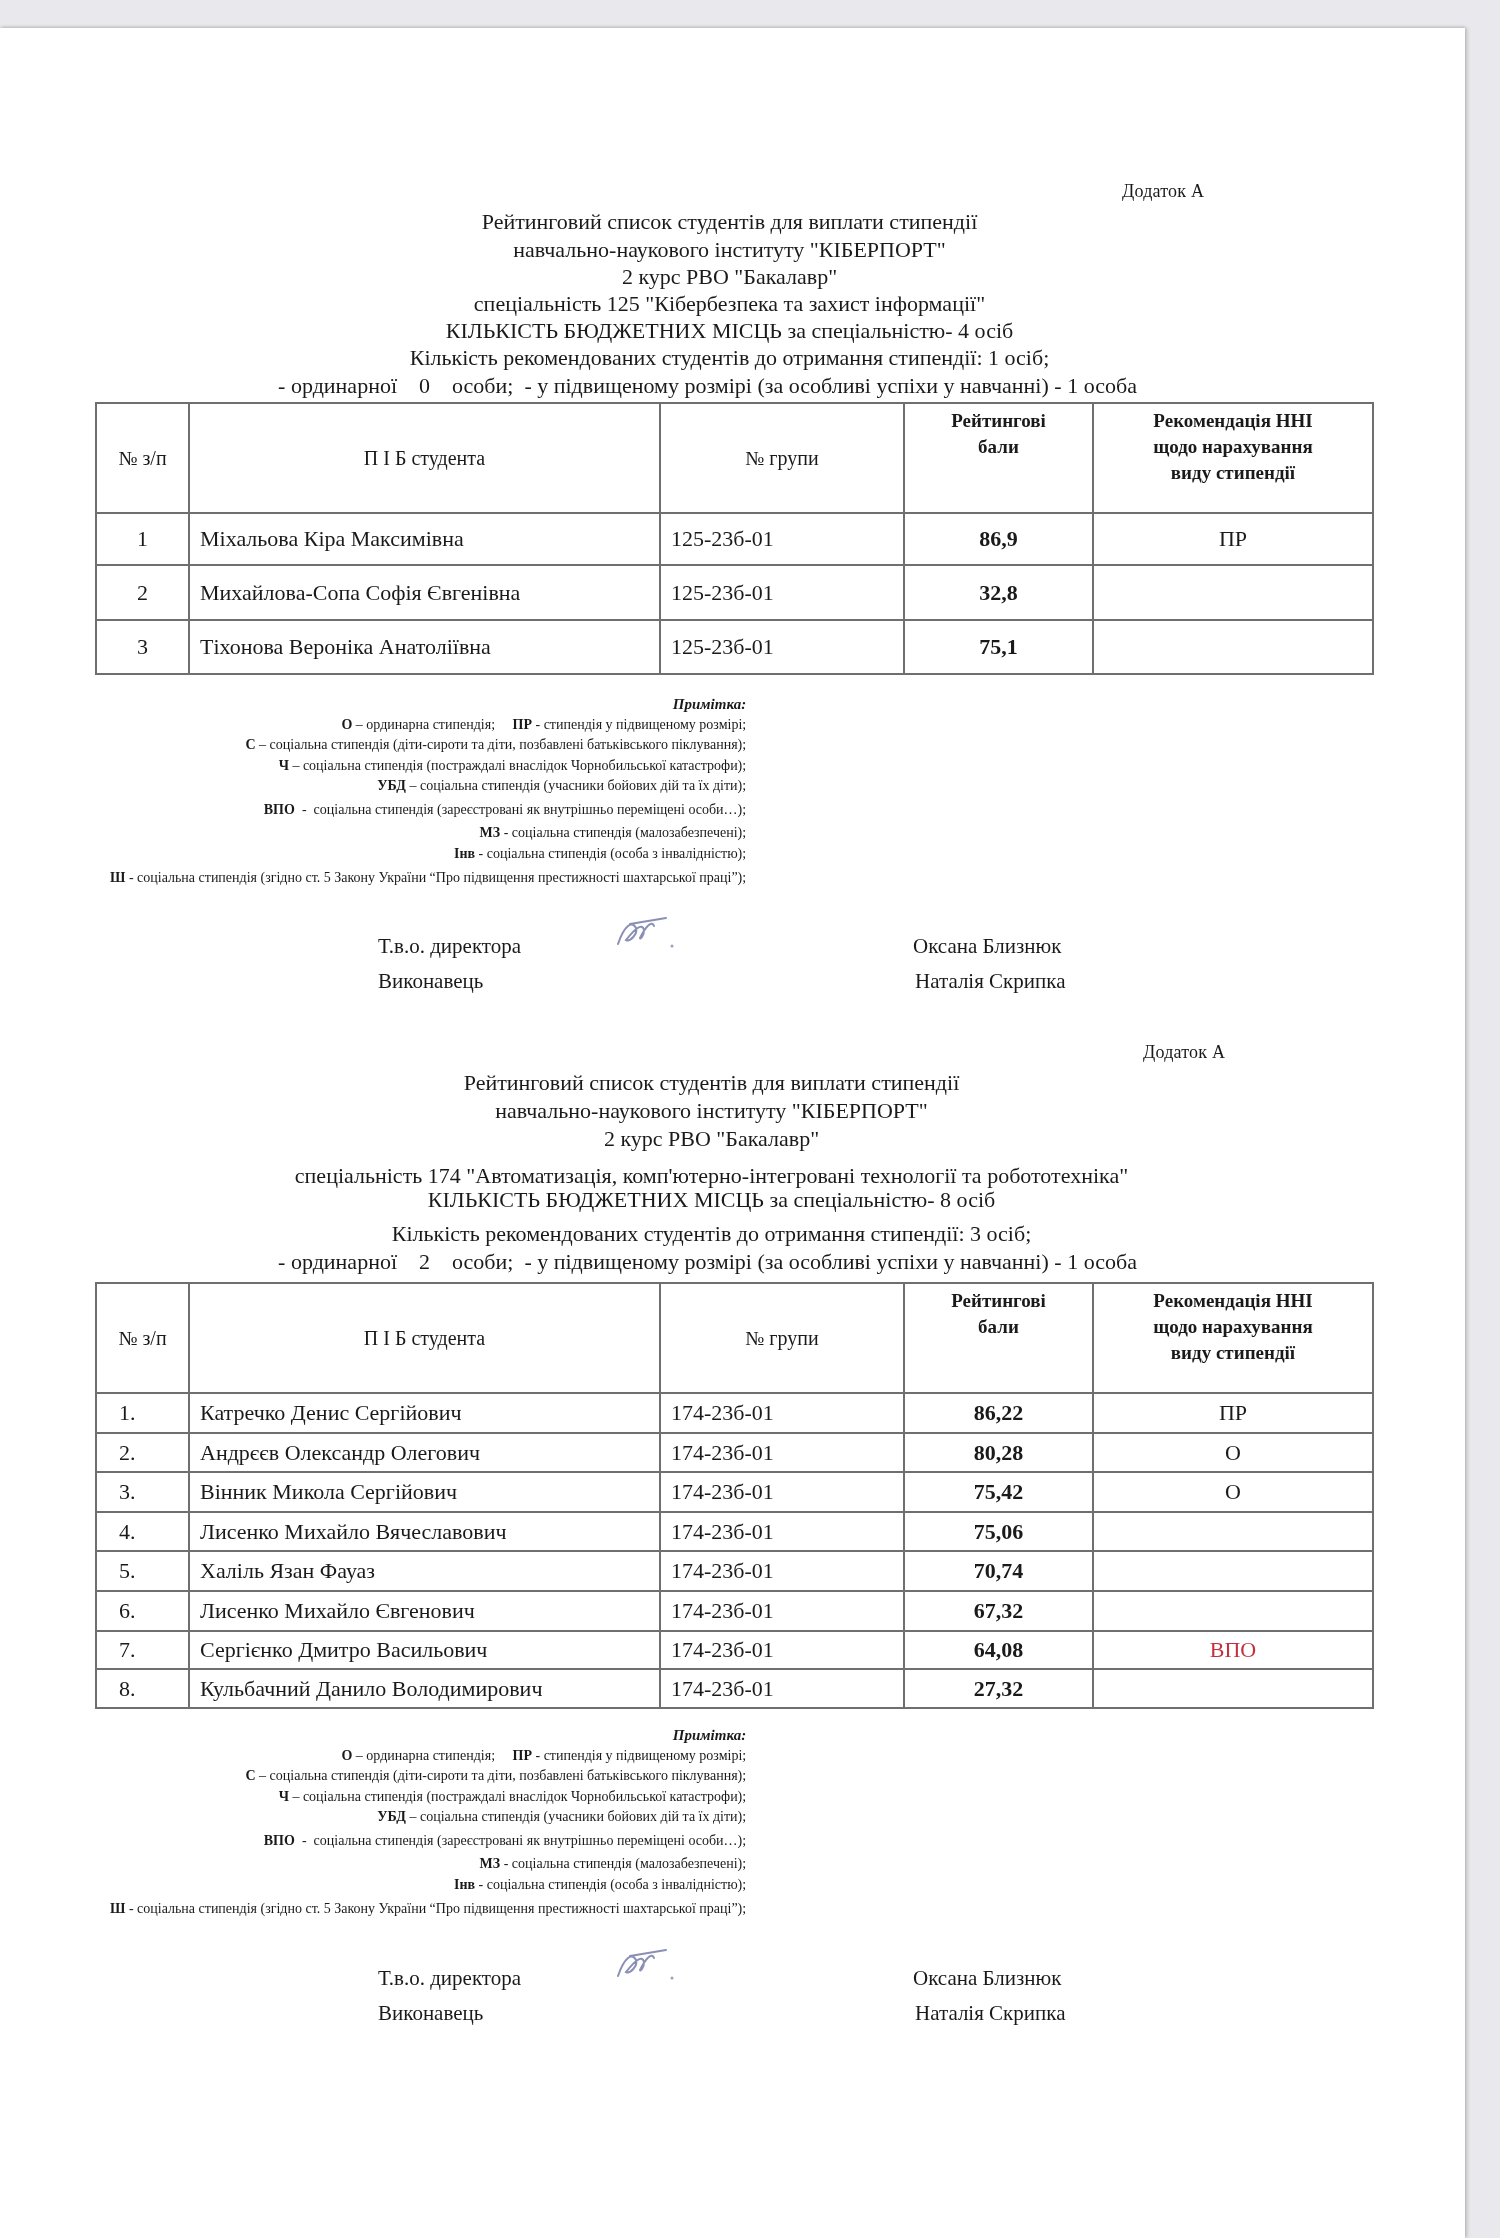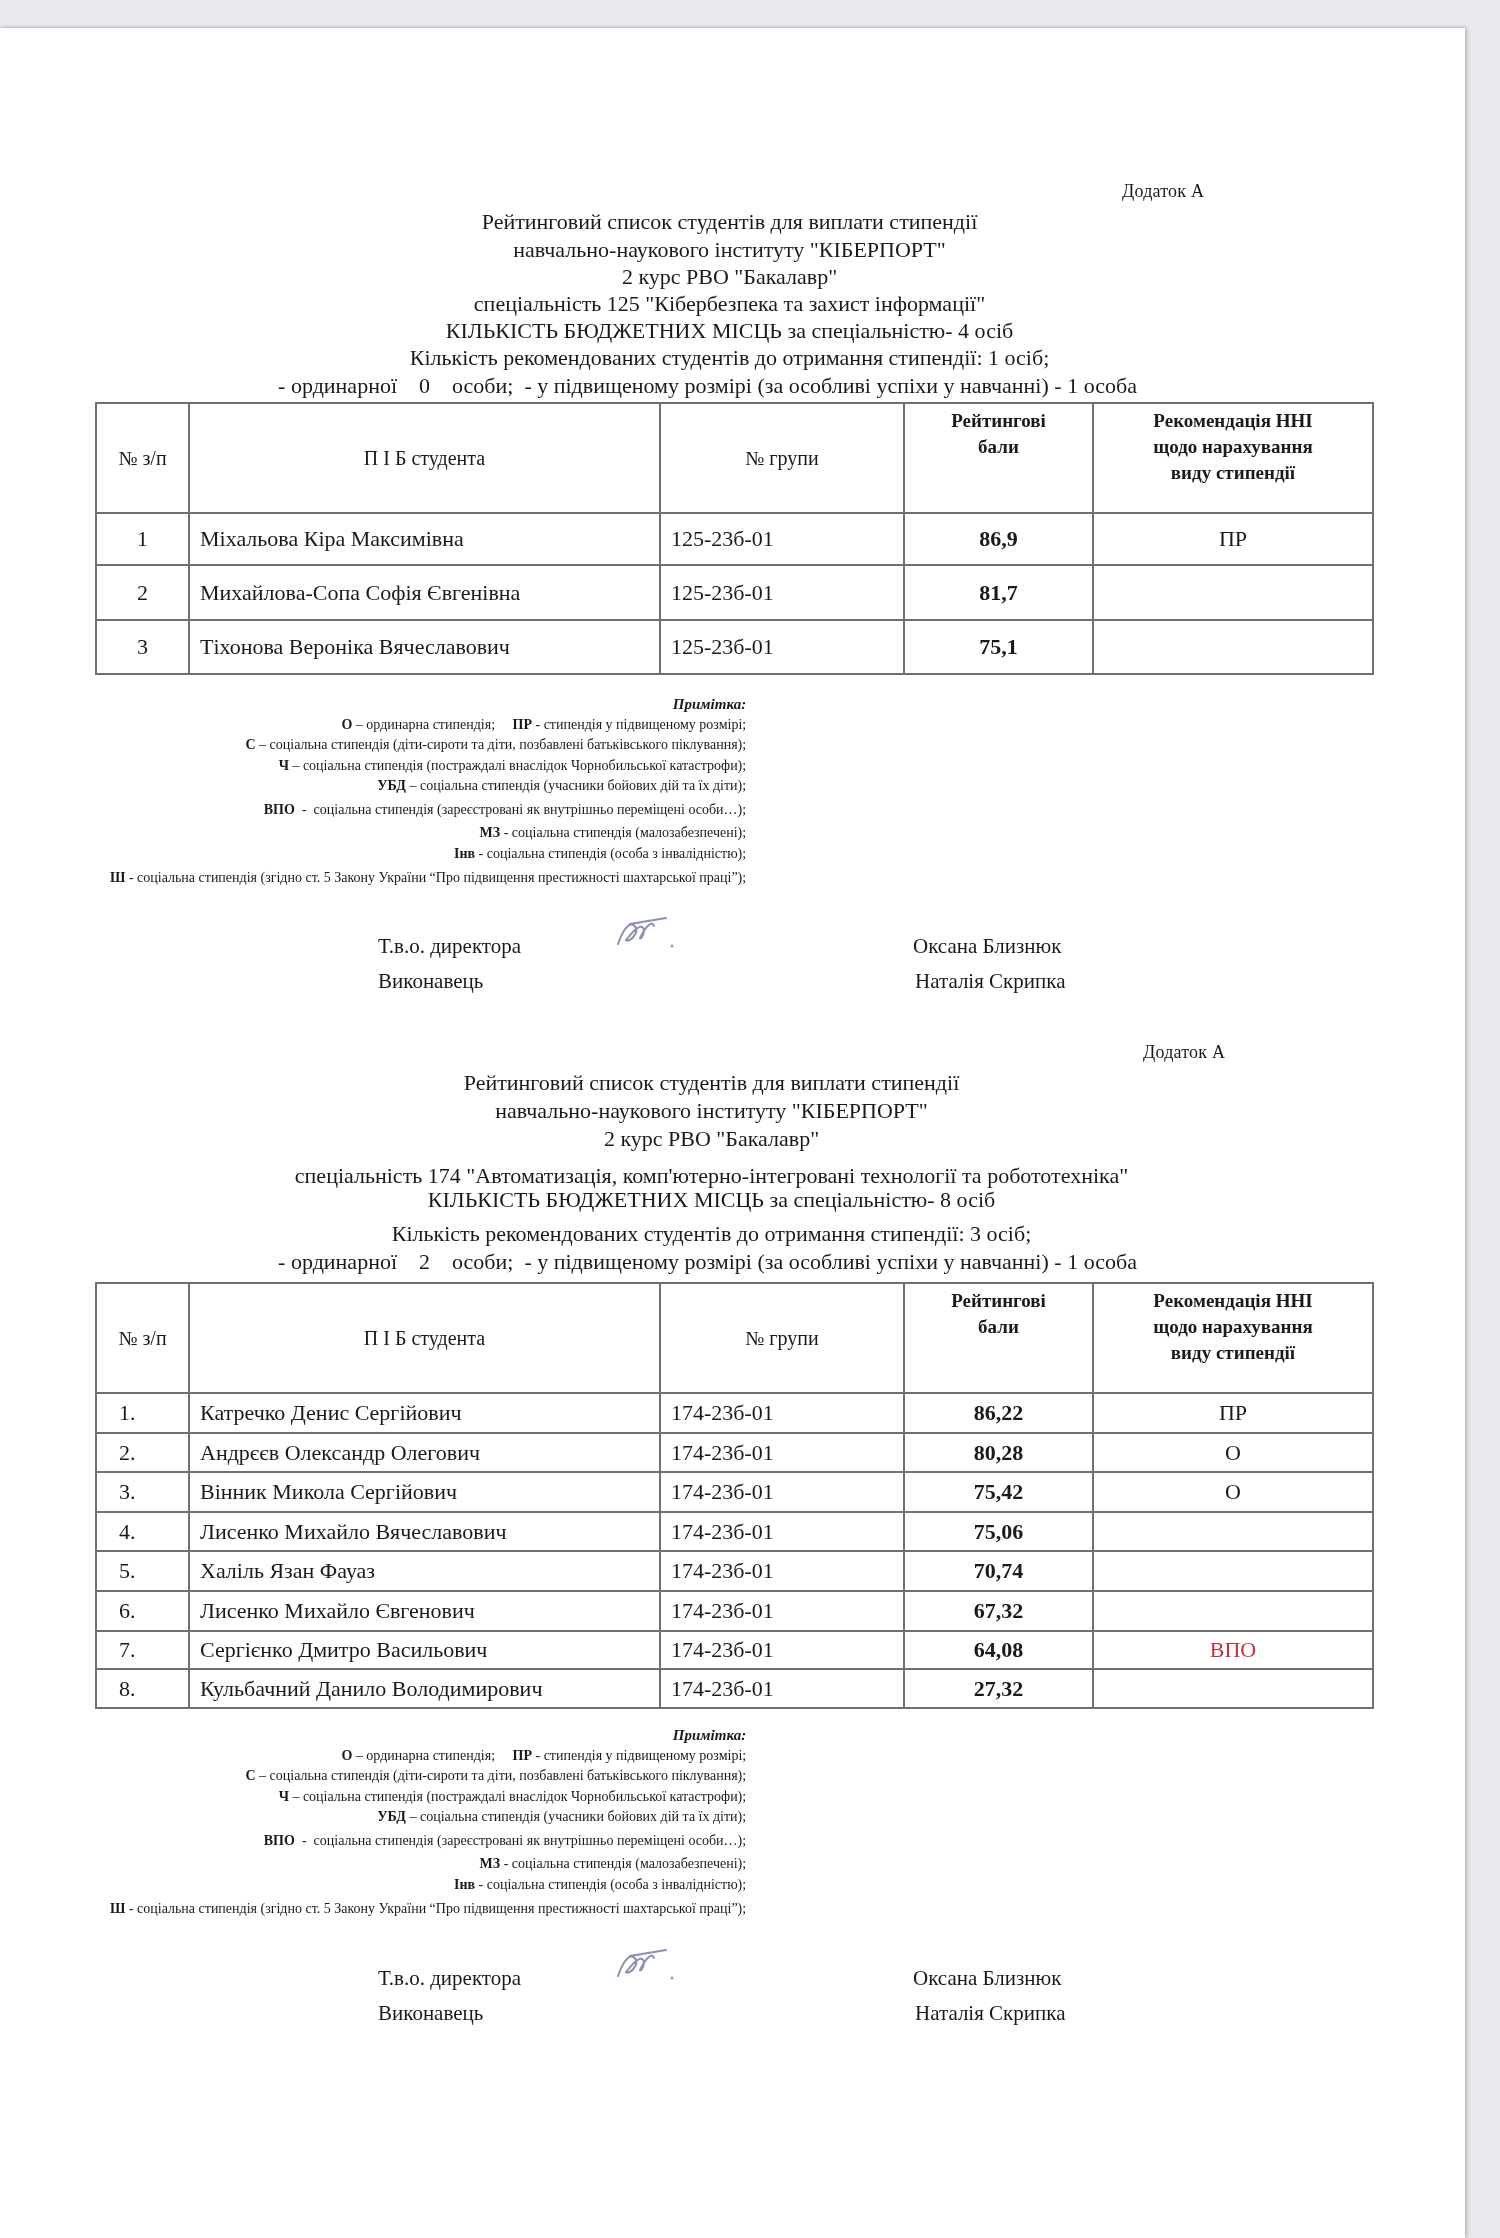--- a/index.html
+++ b/index.html
@@ -83,26 +83,26 @@
         <td class="num">1</td>
         <td>Міхальова Кіра Максимівна</td>
         <td>125-23б-01</td>
         <td class="score">86,9</td>
         <td class="rec">ПР</td>
       </tr>
       <tr style="height:55px;">
         <td class="num">2</td>
         <td>Михайлова-Сопа Софія Євгенівна</td>
         <td>125-23б-01</td>
-        <td class="score">81,7</td>
+        <td class="score">32,8</td>
         <td class="rec"></td>
       </tr>
       <tr style="height:54px;">
         <td class="num">3</td>
-        <td>Тіхонова Вероніка Вячеславович</td>
+        <td>Тіхонова Вероніка Анатоліївна</td>
         <td>125-23б-01</td>
         <td class="score">75,1</td>
         <td class="rec"></td>
       </tr>
     </tbody>
       </table>
 
     <div class="notes" style="top:666px;">
       <div class="title">Примітка:</div>
       <div><b>О</b><span> – ординарна стипендія;</span>&nbsp;&nbsp;&nbsp;&nbsp;&nbsp;<b>ПР</b><span> -  стипендія у підвищеному розмірі;</span></div>

